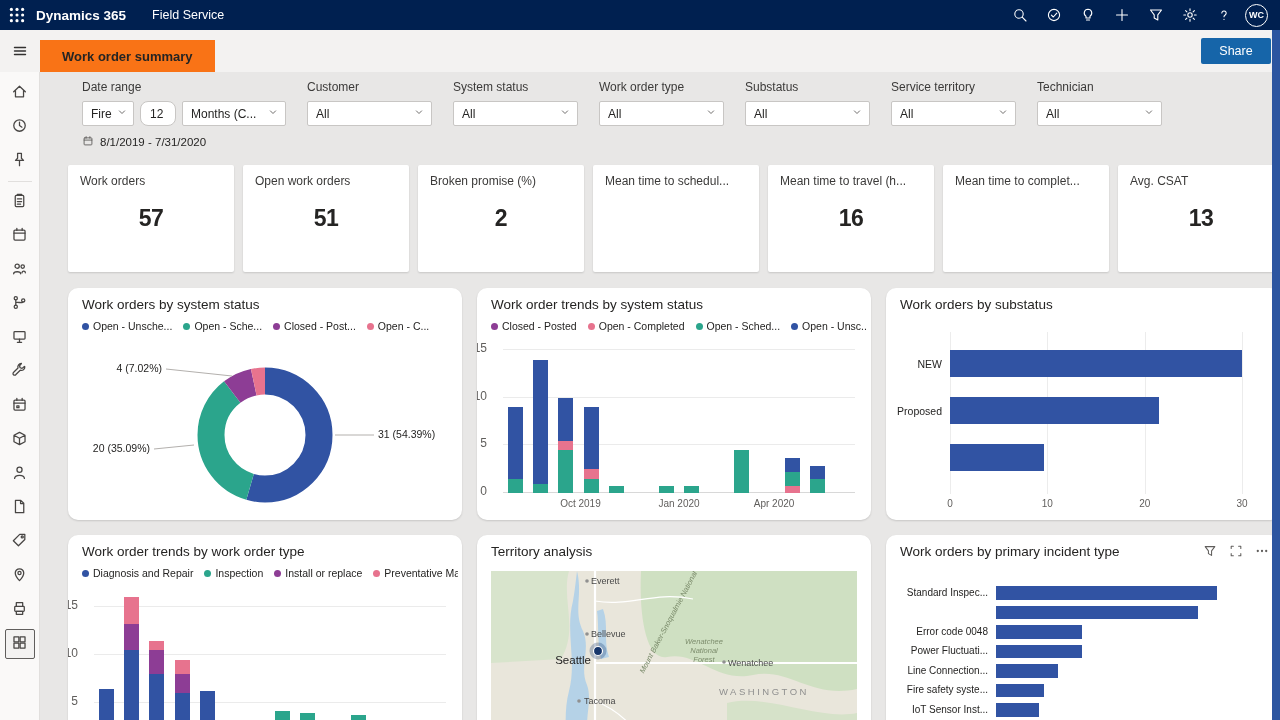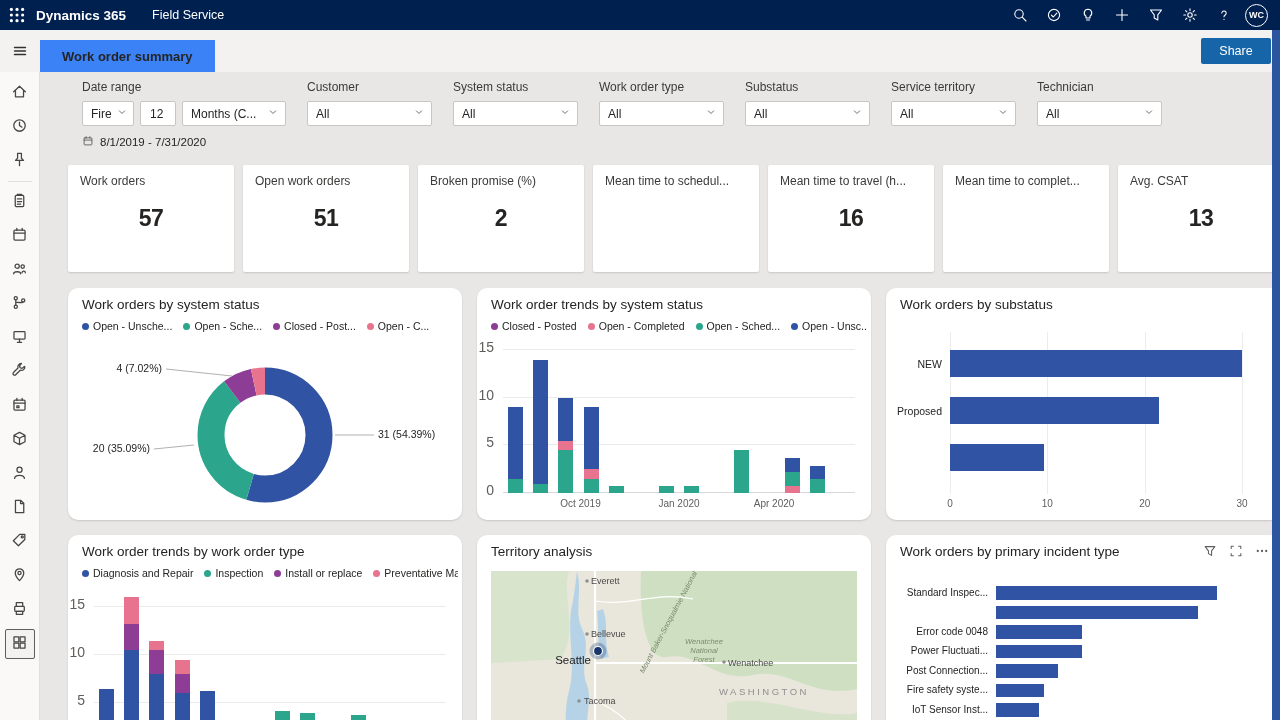--- a/index.html
+++ b/index.html
@@ -13,21 +13,21 @@
   .brand{font-size:13.5px;font-weight:700;margin-left:2px;white-space:nowrap}
   .appname{font-size:12.5px;margin-left:26px;white-space:nowrap}
   .tb-right{margin-left:auto;display:flex;align-items:center;gap:0;padding-right:12px}
   .tb-icon{width:34px;height:30px;display:flex;align-items:center;justify-content:center;cursor:pointer}
   .avatar{width:23px;height:23px;border:1.5px solid #fff;border-radius:50%;display:flex;
     align-items:center;justify-content:center;font-size:9px;font-weight:700;margin-left:4px;cursor:pointer}
 
   
   .tabstrip{position:absolute;left:0;top:30px;width:1280px;height:42px;background:#f3f2f1;z-index:5}
   .hamburger{position:absolute;left:0;top:0;width:40px;height:42px;display:flex;align-items:center;justify-content:center;cursor:pointer}
-  .tab{position:absolute;left:40px;bottom:0;height:32px;background:#3b82f6;padding:1px 22px;
+  .tab{position:absolute;left:40px;bottom:0;height:32px;background:#f97316;padding:1px 22px;
     font-size:13px;font-weight:700;color:#252423;display:flex;align-items:center;cursor:pointer}
   .share-btn{position:absolute;right:9px;top:8px;width:70px;height:26px;background:#1665A9;color:#fff;
     font-size:12.5px;display:flex;align-items:center;justify-content:center;border-radius:2px;cursor:pointer}
 
   
   .sidebar{position:absolute;left:0;top:72px;width:40px;height:648px;background:#faf9f8;
     border-right:1px solid #e1dfdd;display:flex;flex-direction:column;align-items:center;padding-top:4px;z-index:4}
   .sb-item{width:30px;height:34px;display:flex;align-items:center;justify-content:center;cursor:pointer;border-radius:2px;flex:none}
   .sb-item.sel{border:1px solid #605e5c;background:#f3f2f1;height:30px;margin:2px 0}
   .sb-div{width:24px;height:1px;background:#e1dfdd;margin:3px 0;flex:none}
@@ -37,21 +37,21 @@
   
   .main{position:absolute;left:40px;top:72px;width:1232px;height:648px;overflow:hidden}
 
   
   .filters{position:absolute;left:0;top:8px;display:flex;gap:21px;padding-left:42px}
   .f-label{font-size:12px;color:#3b3a39;margin-bottom:7px}
   .dd{height:25px;background:#fff;border:1px solid #c8c6c4;border-radius:2px;display:flex;align-items:center;
     justify-content:space-between;padding:0 6px 0 8px;font-size:12px;color:#252423;cursor:pointer;gap:4px}
   .dd.w-def{width:125px}.dd.w-sm{width:52px}.dd.w-md{width:104px}
   .f-controls{display:flex;gap:6px}
-  .f-num{width:36px;height:25px;background:#fff;border:1px solid #c8c6c4;border-radius:2px;font-size:12px;
+  .f-num{width:36px;height:25px;background:#fff;border:1px solid #c8c6c4;border-radius:8px;font-size:12px;
     color:#252423;display:flex;align-items:center;padding-left:9px;cursor:text}
   .f-caption{margin-top:9px;display:flex;align-items:center;gap:6px;font-size:11.5px;color:#252423}
 
   
   .kpis{position:absolute;left:28px;top:93px;display:flex;gap:9px}
   .kpi-card{width:166px;height:107px;background:#fff;border-radius:2px;box-shadow:0 1px 2px rgba(0,0,0,.14);
     padding:9px 12px;flex:none}
   .kpi-label{font-size:12px;color:#3b3a39;white-space:nowrap;overflow:hidden}
   .kpi-value{text-align:center;font-size:23px;font-weight:700;color:#252423;margin-top:17px;letter-spacing:-.5px}
 
@@ -69,21 +69,21 @@
   .lgdot{width:7px;height:7px;border-radius:50%;flex:none}
   .chart-body{position:absolute;left:0;right:0;top:50px;bottom:0}
   .no-legend .chart-body{top:34px}
   .card-tools{position:absolute;top:8px;right:10px;display:flex;gap:10px;align-items:center}
   .tool{width:16px;height:16px;display:flex;align-items:center;justify-content:center;cursor:pointer}
 
   
   .plot{position:absolute}
   .gridline-h{position:absolute;left:0;right:0;height:1px;background:#ebebeb}
   .gridline-h.zero{background:#d8d8d8}
-  .ytick{position:absolute;right:100%;margin-right:9px;font-size:14px;color:#605e5c}
+  .ytick{position:absolute;right:100%;margin-right:16px;font-size:12px;color:#605e5c}
   .seg{position:absolute;width:15px}
   .xtick{position:absolute;top:100%;margin-top:5px;font-size:10px;color:#605e5c;transform:translateX(-50%);white-space:nowrap}
   .hrow-label{position:absolute;font-size:10.5px;color:#252423;text-align:right;white-space:nowrap;overflow:hidden}
   .hbar{position:absolute;cursor:pointer}
   .gridline-v{position:absolute;width:1px;background:#ececec}
   .hxtick{position:absolute;font-size:10px;color:#605e5c;transform:translateX(-50%)}
 
   
   .m-city{font-size:9px;fill:#4a4a4a}
   .m-big{font-size:11.5px;fill:#222}
@@ -603,21 +603,21 @@
         </div>
       <div class="chart-body">
           <div class="hrow-label" style="left:0;width:102px;top:17.8px;font-size:10px">Standard Inspec...</div>
            <div class="hbar" style="left:110px;top:17.0px;width:220.8px;height:13.5px;background:#3153A3"></div>
           <div class="hrow-label" style="left:0;width:102px;top:37.3px;font-size:10px"></div>
            <div class="hbar" style="left:110px;top:36.5px;width:201.6px;height:13.5px;background:#3153A3"></div>
           <div class="hrow-label" style="left:0;width:102px;top:56.8px;font-size:10px">Error code 0048</div>
            <div class="hbar" style="left:110px;top:56.0px;width:86.4px;height:13.5px;background:#3153A3"></div>
           <div class="hrow-label" style="left:0;width:102px;top:76.3px;font-size:10px">Power Fluctuati...</div>
            <div class="hbar" style="left:110px;top:75.5px;width:86.4px;height:13.5px;background:#3153A3"></div>
-          <div class="hrow-label" style="left:0;width:102px;top:95.8px;font-size:10px">Post Connection...</div>
+          <div class="hrow-label" style="left:0;width:102px;top:95.8px;font-size:10px">Line Connection...</div>
            <div class="hbar" style="left:110px;top:95.0px;width:62.4px;height:13.5px;background:#3153A3"></div>
           <div class="hrow-label" style="left:0;width:102px;top:115.3px;font-size:10px">Fire safety syste...</div>
            <div class="hbar" style="left:110px;top:114.5px;width:48.0px;height:13.5px;background:#3153A3"></div>
           <div class="hrow-label" style="left:0;width:102px;top:134.8px;font-size:10px">IoT Sensor Inst...</div>
            <div class="hbar" style="left:110px;top:134.0px;width:43.2px;height:13.5px;background:#3153A3"></div>
         </div>
     </div>
   </div>
 
 </div>

